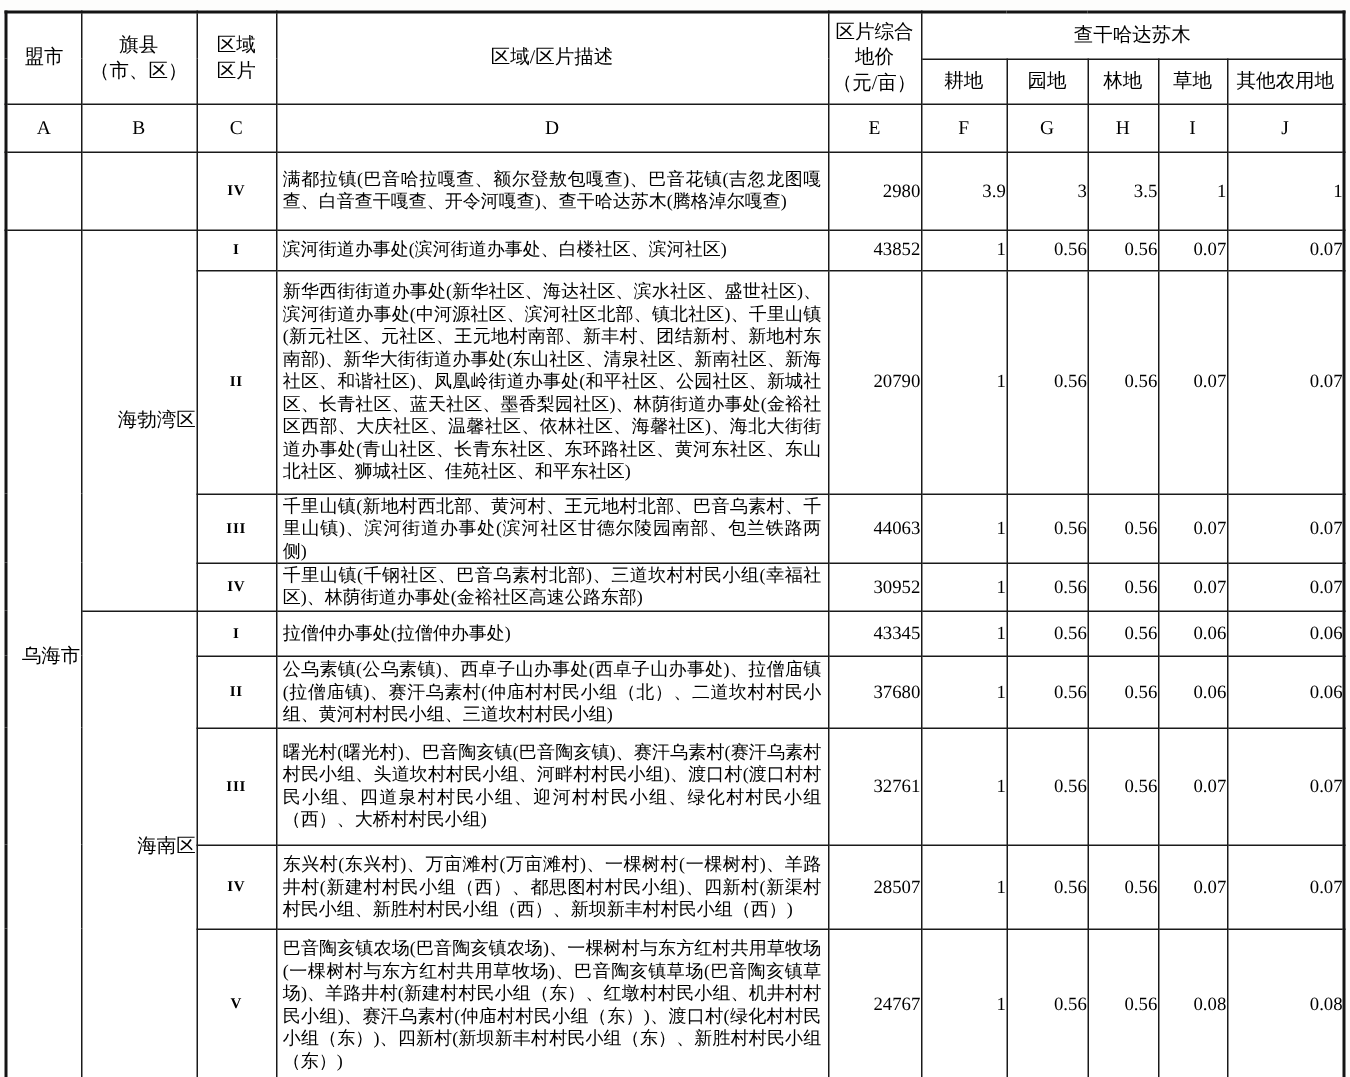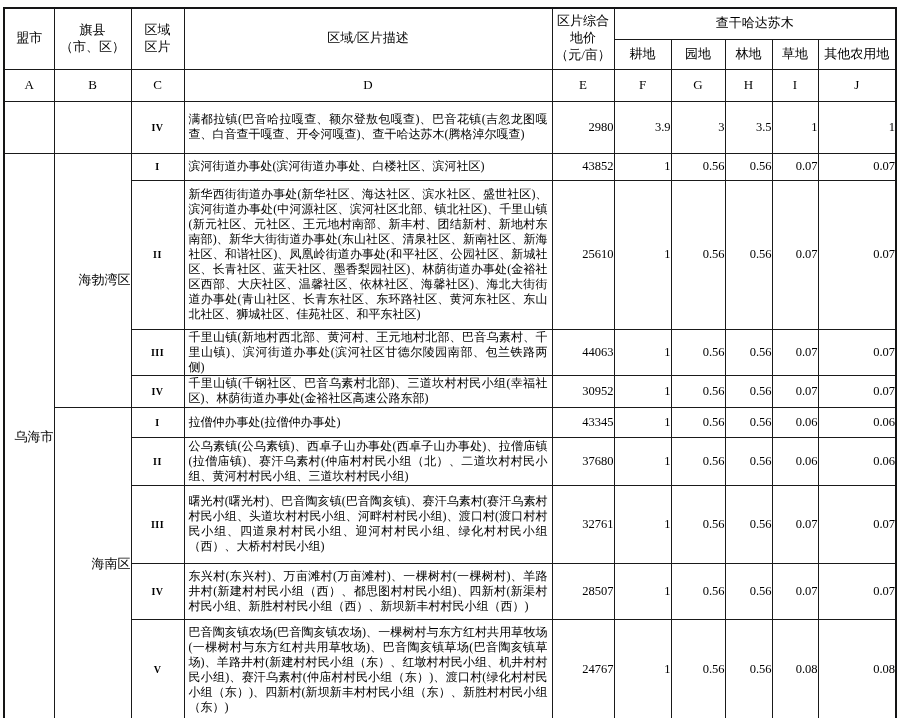--- a/index.html
+++ b/index.html
@@ -96,21 +96,21 @@
       <td class="num">43852</td>
       <td class="num">1</td>
       <td class="num">0.56</td>
       <td class="num">0.56</td>
       <td class="num">0.07</td>
       <td class="num">0.07</td>
     </tr>
     <tr class="r2">
       <td class="zone">II</td>
       <td class="desc">新华西街街道办事处(新华社区、海达社区、滨水社区、盛世社区)、滨河街道办事处(中河源社区、滨河社区北部、镇北社区)、千里山镇(新元社区、元社区、王元地村南部、新丰村、团结新村、新地村东南部)、新华大街街道办事处(东山社区、清泉社区、新南社区、新海社区、和谐社区)、凤凰岭街道办事处(和平社区、公园社区、新城社区、长青社区、蓝天社区、墨香梨园社区)、林荫街道办事处(金裕社区西部、大庆社区、温馨社区、依林社区、海馨社区)、海北大街街道办事处(青山社区、长青东社区、东环路社区、黄河东社区、东山北社区、狮城社区、佳苑社区、和平东社区)</td>
-      <td class="num">25610</td>
+      <td class="num">20790</td>
       <td class="num">1</td>
       <td class="num">0.56</td>
       <td class="num">0.56</td>
       <td class="num">0.07</td>
       <td class="num">0.07</td>
     </tr>
     <tr class="r3">
       <td class="zone">III</td>
       <td class="desc">千里山镇(新地村西北部、黄河村、王元地村北部、巴音乌素村、千里山镇)、滨河街道办事处(滨河社区甘德尔陵园南部、包兰铁路两侧)</td>
       <td class="num">44063</td>

